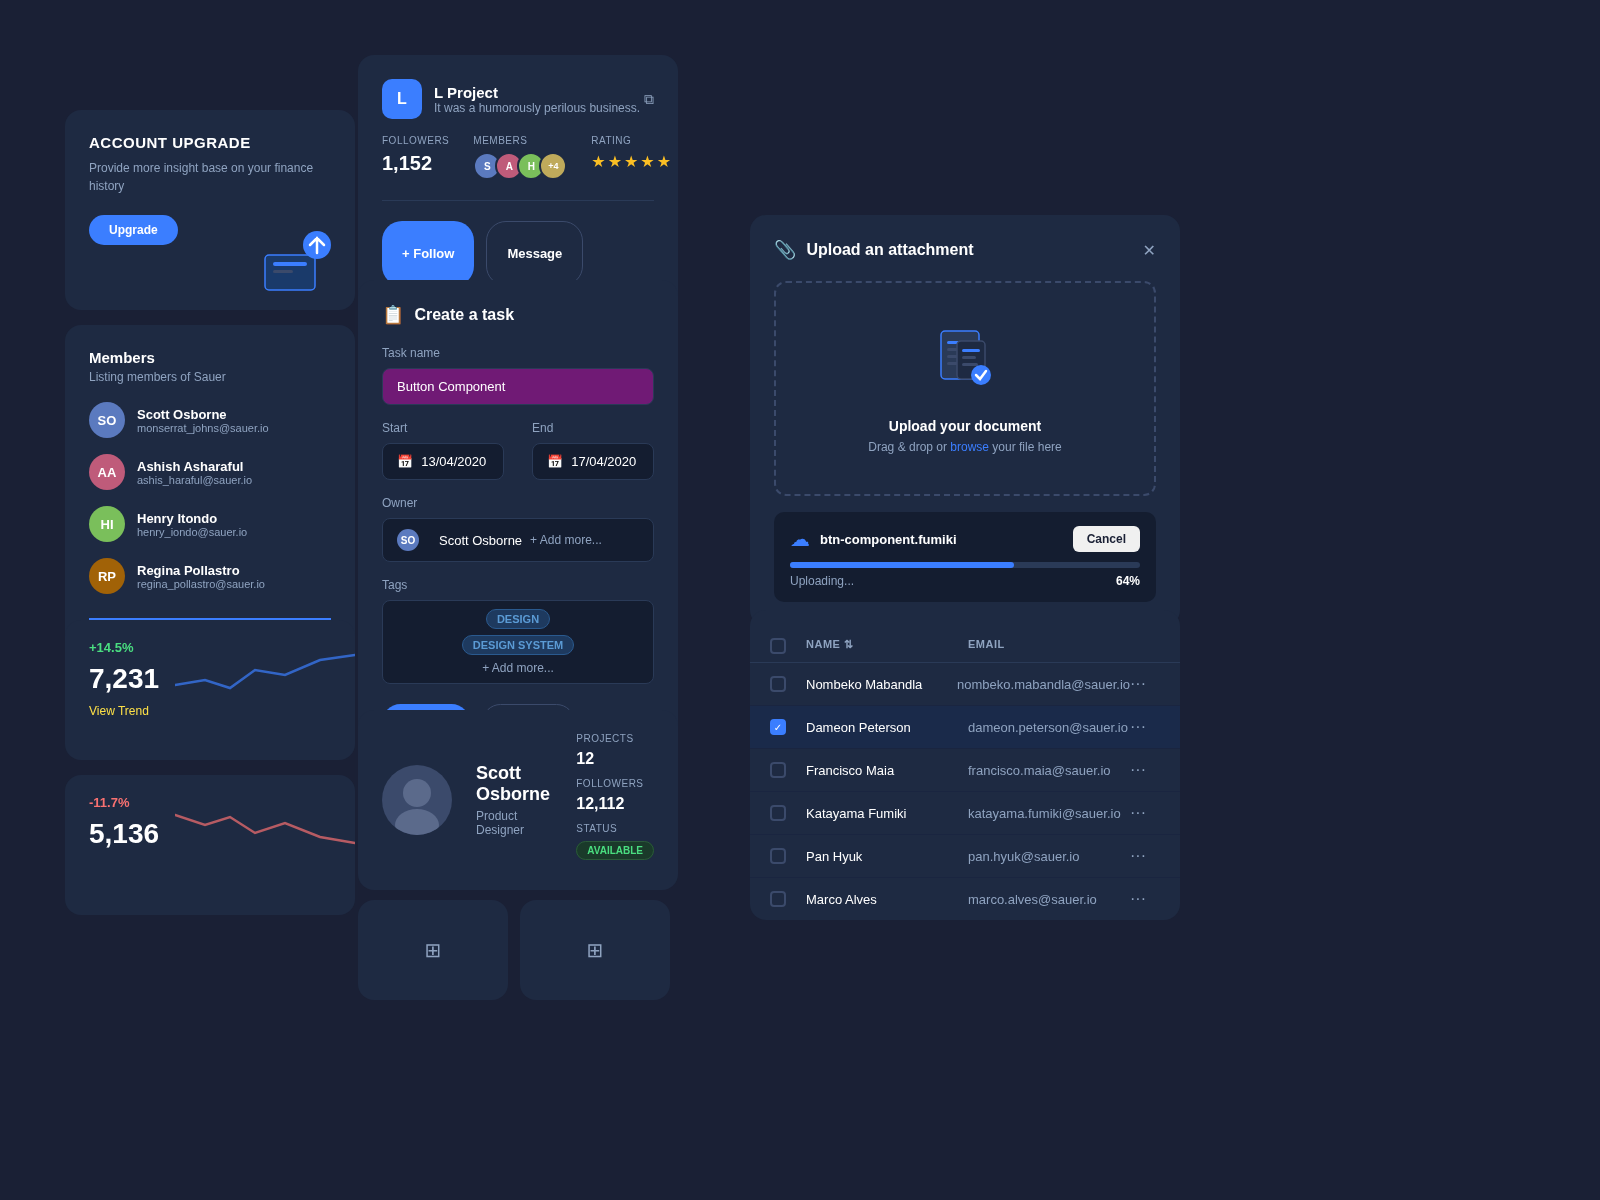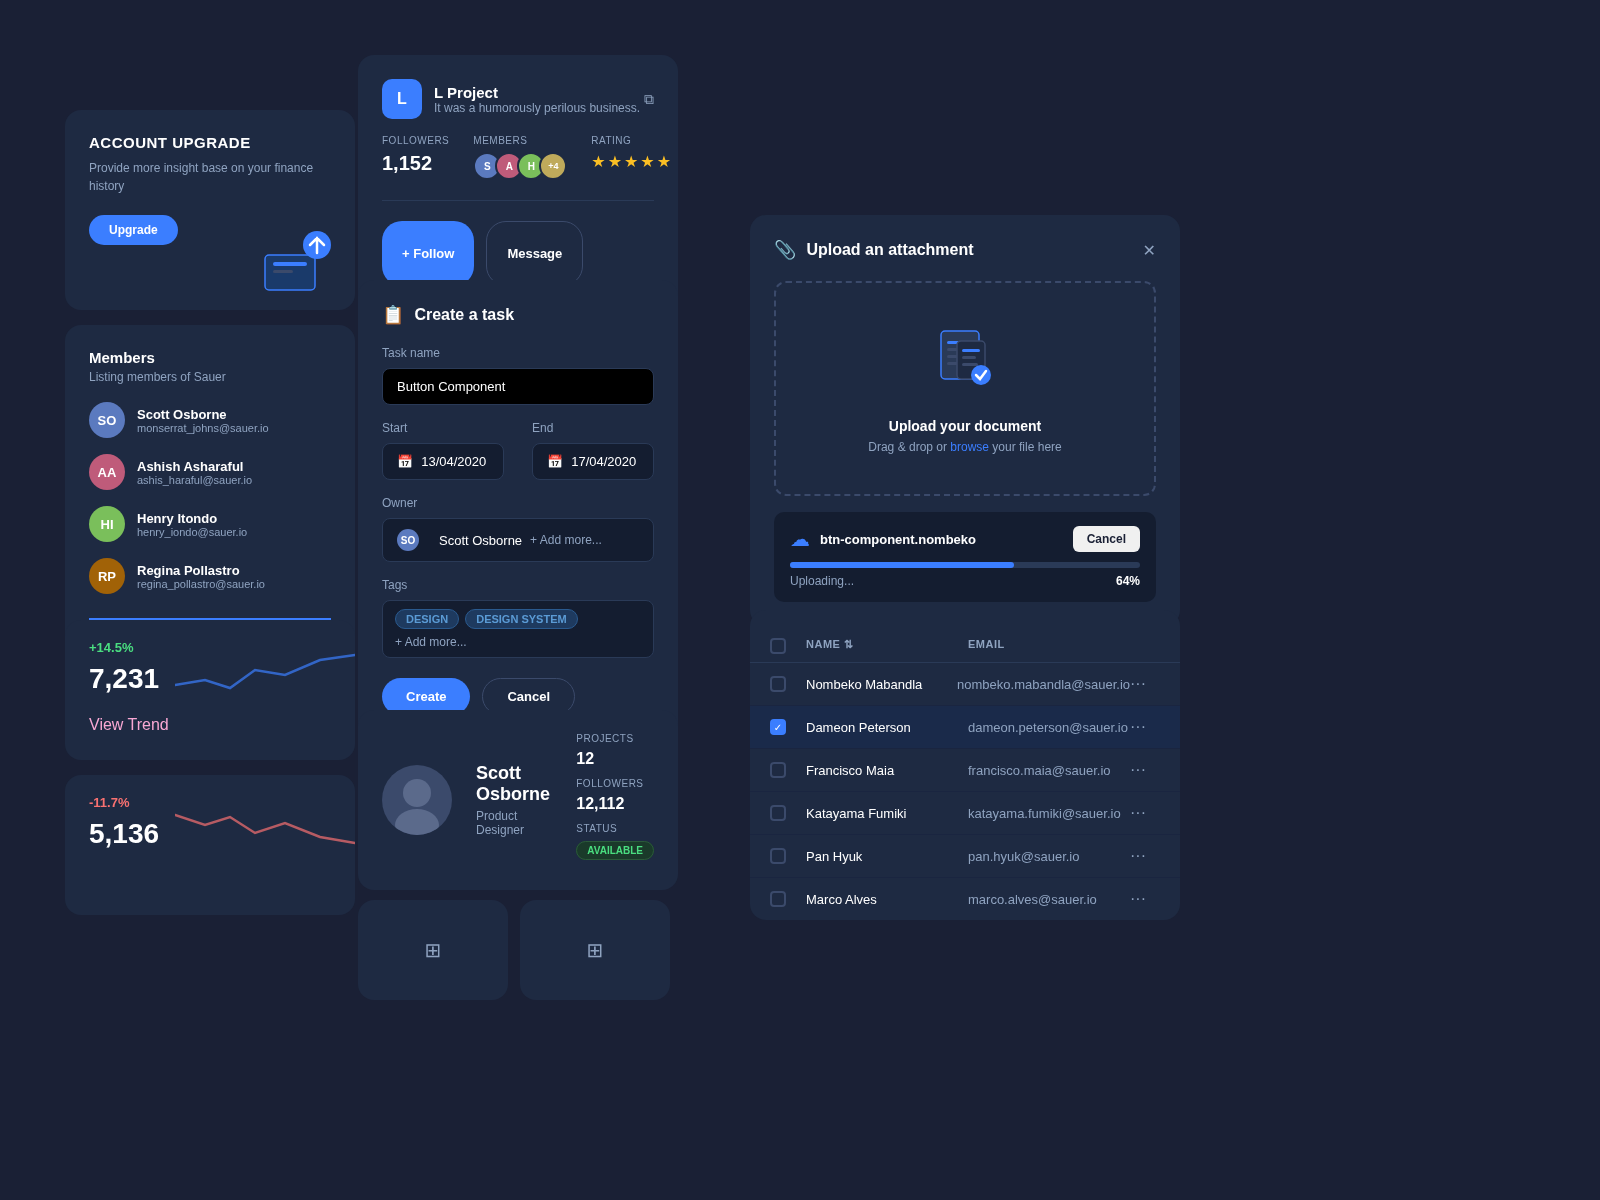--- a/index.html
+++ b/index.html
@@ -143,23 +143,23 @@
     }
     .trend-positive { color: #4ade80; }
     .trend-negative { color: #f87171; }
     .trend-value {
       font-size: 28px;
       font-weight: 700;
       color: #fff;
       margin-top: 8px;
     }
     .trend-sub {
-      font-size: 16px;
-      color: #f9a8d4;
-      margin-top: 21px;
+      font-size: 12px;
+      color: #fde047;
+      margin-top: 9px;
     }
     .trend-chart {
       position: absolute;
       right: 0;
       top: 30px;
       width: 180px;
       height: 60px;
     }
 
     
@@ -296,21 +296,21 @@
     .form-group {
       margin-bottom: 16px;
     }
     .form-label {
       font-size: 12px;
       color: #8fa3c0;
       margin-bottom: 8px;
     }
     .form-input {
       width: 100%;
-      background: #000000;
+      background: #701a75;
       border: 1px solid #2a3a57;
       border-radius: 8px;
       padding: 10px 14px;
       color: #fff;
       font-size: 13px;
       outline: none;
     }
     .form-row {
       display: flex;
       gap: 28px;
@@ -347,20 +347,21 @@
       background: #141d30;
       border: 1px solid #2a3a57;
       border-radius: 8px;
       padding: 8px 12px;
       color: #fff;
       font-size: 13px;
       display: flex;
       align-items: center;
       gap: 6px;
       flex-wrap: wrap;
+      flex-direction: column;
     }
     .tag {
       padding: 3px 10px;
       border-radius: 12px;
       font-size: 11px;
       font-weight: 600;
     }
     .tag-design {
       background: #1e3a5f;
       color: #5b9bd5;
@@ -859,21 +860,21 @@
       </svg>
     </div>
     <div class="drop-text">Upload your document</div>
     <div class="drop-sub">
       <span>Drag &amp; drop or </span><a href="#">browse</a><span> your file here</span>
     </div>
   </div>
   <div class="upload-file">
     <div class="upload-file-header">
       <span class="file-icon">☁</span>
-      <span class="file-name">btn-component.nombeko</span>
+      <span class="file-name">btn-component.fumiki</span>
       <button class="upload-cancel-btn">Cancel</button>
     </div>
     <div class="progress-bar-bg">
       <div class="progress-bar-fill" style="width:64%;"></div>
     </div>
     <div class="progress-info">
       <span class="progress-text">Uploading...</span>
       <span class="progress-pct">64%</span>
     </div>
   </div>

